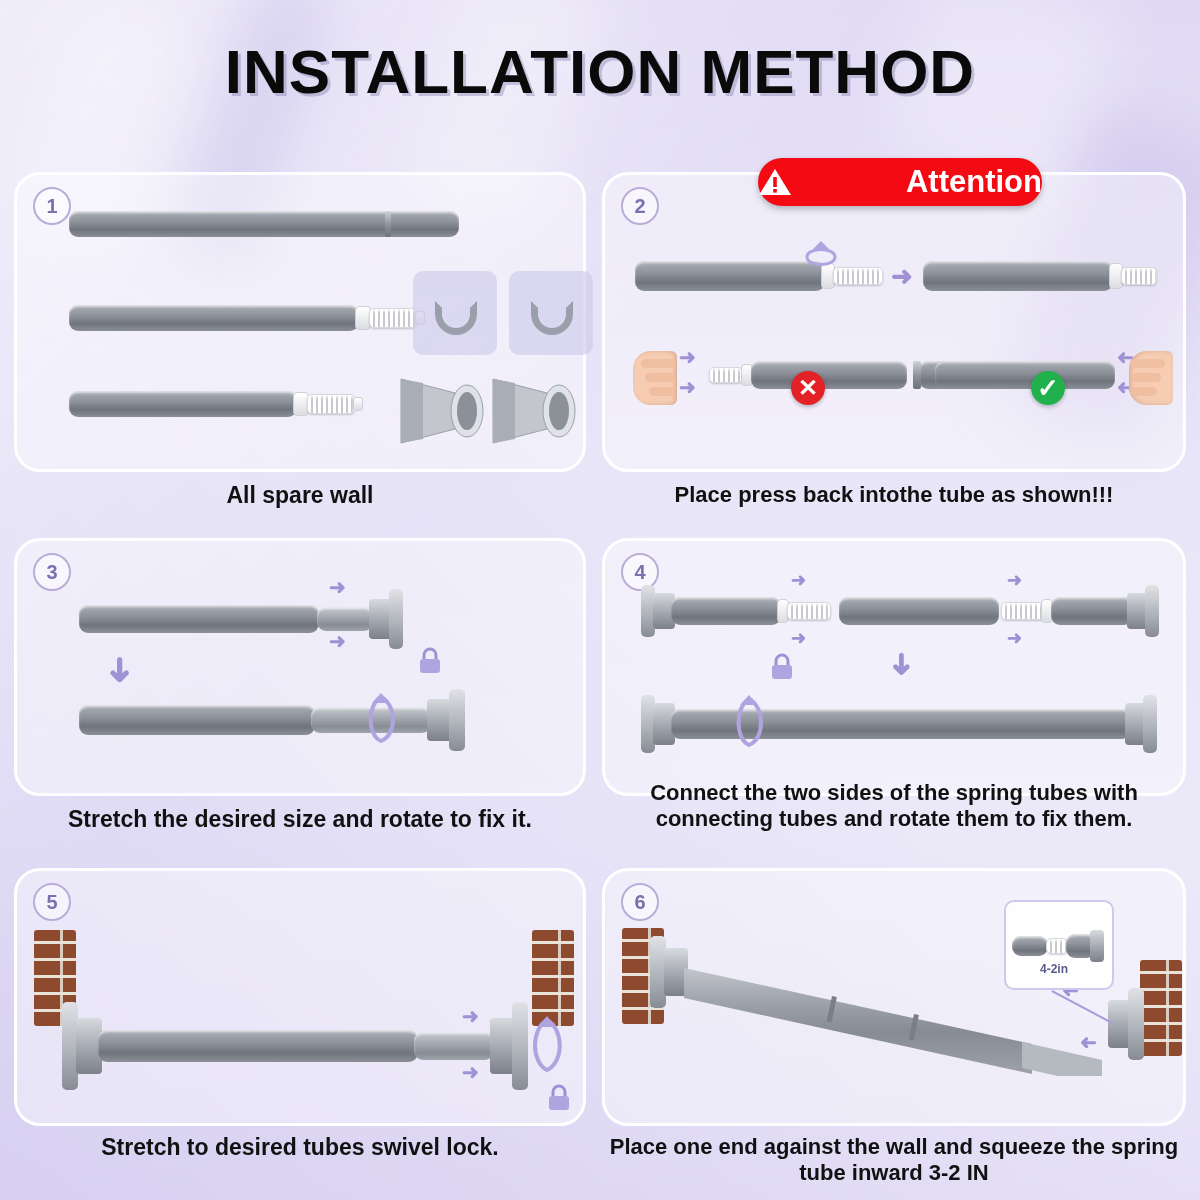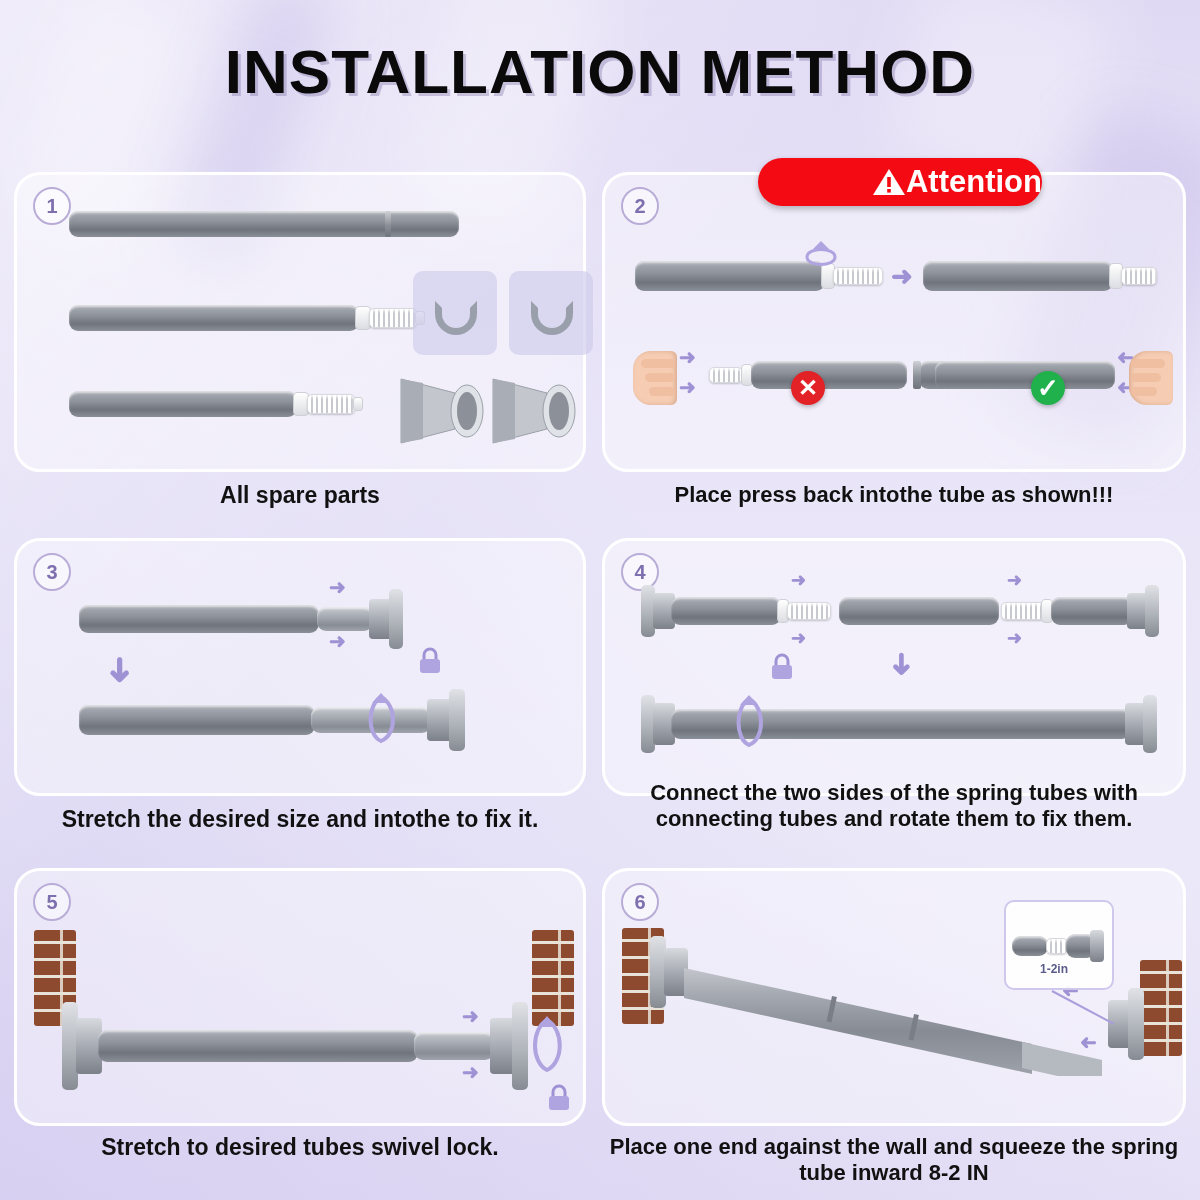--- a/index.html
+++ b/index.html
@@ -77,21 +77,21 @@
 
   
   .attention {
     position: absolute;
     left: 758px; top: 158px;
     width: 284px; height: 48px;
     background: #f40a12;
     border-radius: 24px;
     display: flex;
     align-items: center;
-    justify-content: flex-end;
+    justify-content: space-between;
     gap: 0;
     box-shadow: 0 3px 6px rgba(0,0,0,0.25);
     z-index: 5;
   }
   .attention .txt {
     color: #fff; font-size: 31px; font-weight: bold;
   }
   .warn-tri { width: 34px; height: 30px; }
 
   
@@ -274,21 +274,21 @@
   </div>
   <div class="cone" style="left:468px; top:192px;">
     <svg width="110" height="84" viewBox="0 0 110 84">
       <polygon points="8,12 62,26 62,62 8,76" fill="#c3c7cd" stroke="#9aa0a8" stroke-width="1"></polygon>
       <polygon points="8,12 30,16 30,72 8,76" fill="#a9aeb6"></polygon>
       <ellipse cx="74" cy="44" rx="16" ry="26" fill="#dfe2e6" stroke="#9aa0a8" stroke-width="1"></ellipse>
       <ellipse cx="74" cy="44" rx="10" ry="19" fill="#8c9199"></ellipse>
     </svg>
   </div>
 </div>
-<div class="caption" style="left:14px; top:482px; width:572px;">All spare parts</div>
+<div class="caption" style="left:14px; top:482px; width:572px;">All spare wall</div>
 
 <div class="attention">
   <span class="warn-tri">
     <svg width="34" height="30" viewBox="0 0 34 30">
       <polygon points="17,2 33,28 1,28" fill="#ffffff"></polygon>
       <rect x="15.2" y="10" width="3.6" height="10" fill="#f40a12"></rect>
       <rect x="15.2" y="22" width="3.6" height="3.6" fill="#f40a12"></rect>
     </svg>
   </span>
   <span class="txt">Attention</span>
@@ -361,21 +361,21 @@
     </svg>
   </div>
 
   <div class="lock" style="left:400px; top:106px;">
     <svg width="26" height="28" viewBox="0 0 26 28">
       <path d="M7 12 V8 a6 6 0 0 1 12 0 v4" fill="none" stroke="#9e92d4" stroke-width="3"></path>
       <rect x="3" y="12" width="20" height="14" rx="3" fill="#b0a4e0"></rect>
     </svg>
   </div>
 </div>
-<div class="caption" style="left:14px; top:806px; width:572px;">Stretch the desired size and intothe to fix it.</div>
+<div class="caption" style="left:14px; top:806px; width:572px;">Stretch the desired size and rotate to fix it.</div>
 
 <div class="card" style="left:602px; top:538px; width:584px; height:258px;">
   <div class="step-num">4</div>
 
   <div class="flange-plate" style="left:36px; top:44px; width:14px; height:52px;"></div>
   <div class="flange" style="left:48px; top:52px; width:22px; height:36px;"></div>
   <div class="tube" style="left:66px; top:56px; width:110px; height:28px;"></div>
   <div class="spring-cap" style="left:172px; top:58px; width:12px; height:24px;"></div>
   <div class="spring" style="left:182px; top:61px; width:44px; height:18px;"></div>
   <div class="arrow" style="left:186px; top:88px; font-size:18px;">➜</div>
@@ -467,17 +467,17 @@
 <div class="flange" style="left:1108px; top:1000px; width:24px; height:48px;"></div>
 <div class="flange-plate" style="left:1128px; top:988px; width:16px; height:72px;"></div>
 <div class="arrow" style="left:1062px; top:980px; font-size:20px; transform:scaleX(-1);">➜</div>
 <div class="arrow" style="left:1080px; top:1032px; font-size:20px; transform:scaleX(-1);">➜</div>
 
 <div class="inset-box" style="left:1004px; top:900px; width:106px; height:86px;">
   <div class="tube" style="left:6px; top:34px; width:36px; height:20px;"></div>
   <div class="spring" style="left:40px; top:36px; width:22px; height:16px;"></div>
   <div class="tube" style="left:60px; top:32px; width:30px; height:24px;"></div>
   <div class="flange" style="left:84px; top:28px; width:14px; height:32px;"></div>
-  <div class="inset-label" style="left:34px; top:60px;">1-2in</div>
+  <div class="inset-label" style="left:34px; top:60px;">4-2in</div>
 </div>
 <div class="leader" style="left:1052px; top:990px; width:70px; transform: rotate(28deg);"></div>
 
-<div class="caption" style="left:602px; top:1134px; width:584px; font-size:22px;">Place one end against the wall and squeeze the spring tube inward 8-2 IN</div>
+<div class="caption" style="left:602px; top:1134px; width:584px; font-size:22px;">Place one end against the wall and squeeze the spring tube inward 3-2 IN</div>
 
 </body></html>

